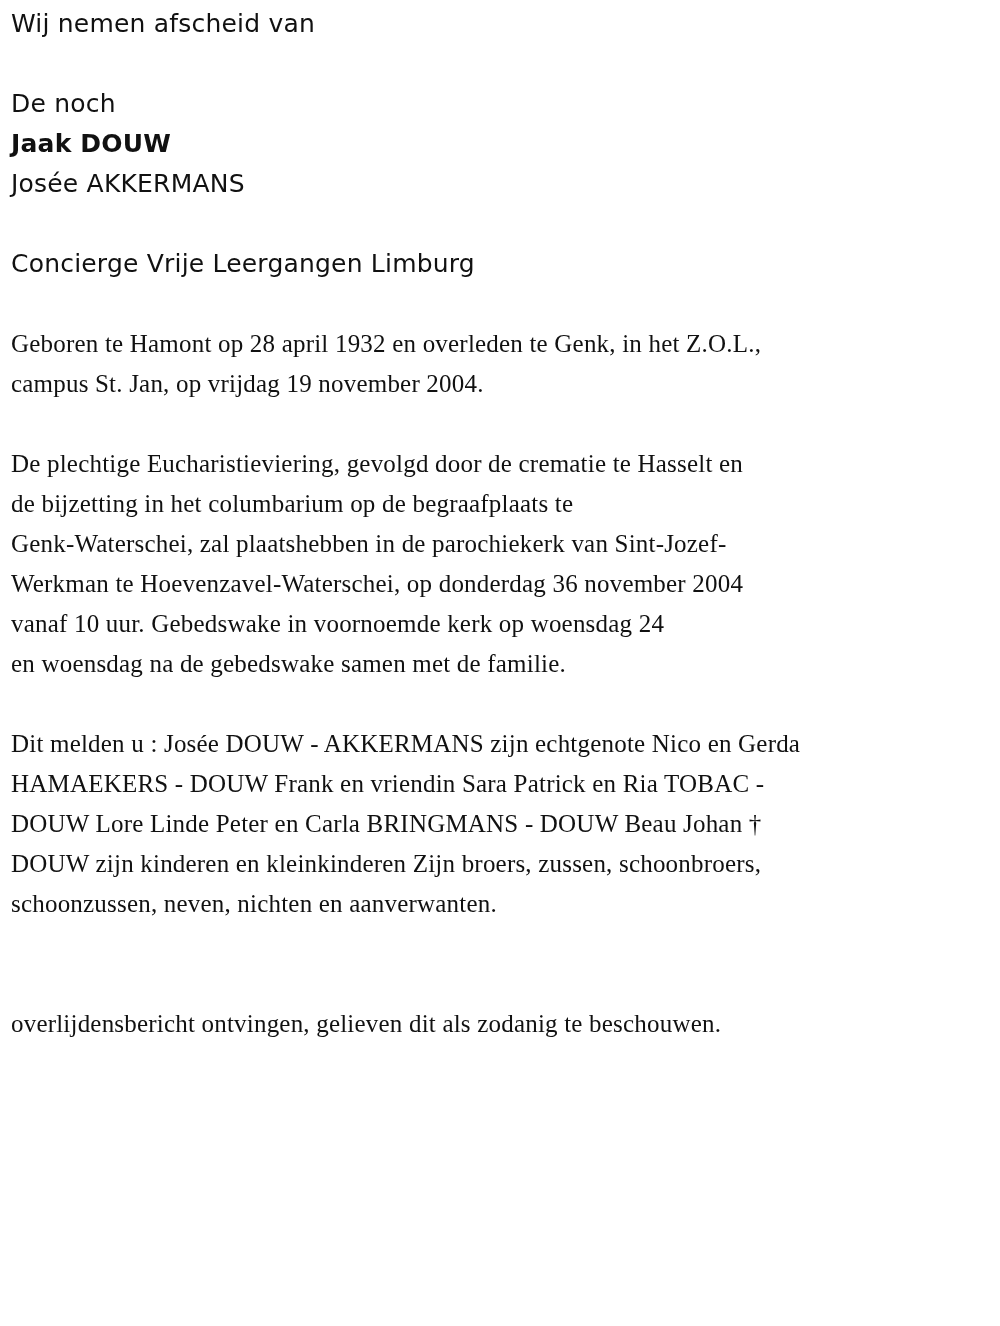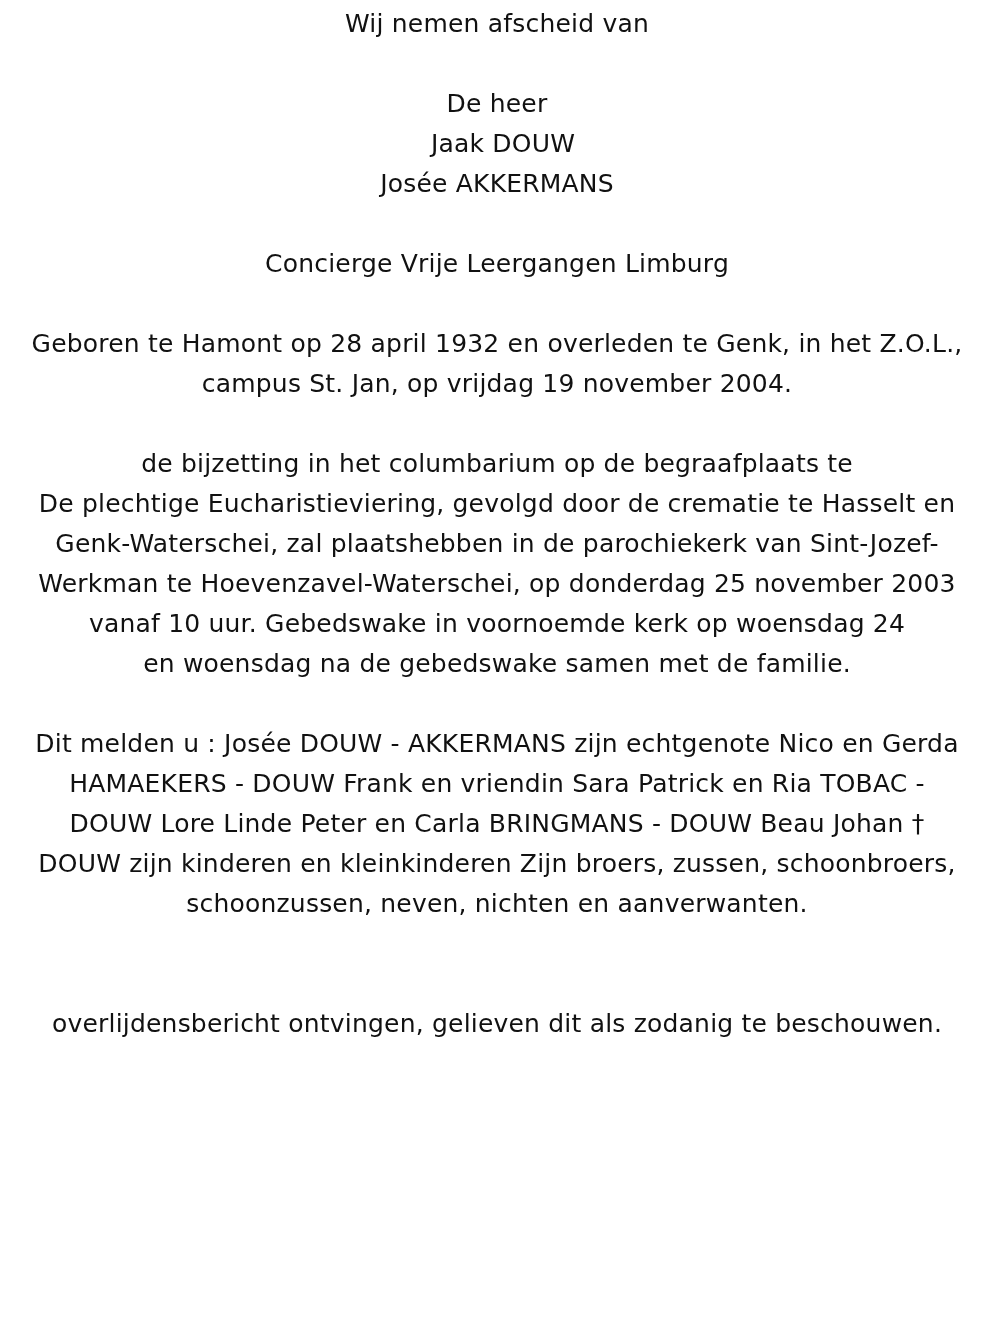--- a/index.html
+++ b/index.html
@@ -13,55 +13,54 @@
       overflow: hidden;
       font-family: "DejaVu Sans", sans-serif;
       color: #111111;
       font-size: 25px;
       line-height: 40px;
     }
     .doc {
       position: relative;
       padding: 4px 17px 0 11px;
       letter-spacing: 0.2px;
-      text-align: center;
     }
     .line {
       display: block;
       white-space: nowrap;
       height: 40px;
     }
     .gap { height: 40px; }
-    .bold { font-weight: normal; margin-left: 12px; }
-    .para .line { white-space: nowrap; }
+    .bold { font-weight: bold; }
+    .para .line { white-space: nowrap; font-family: Liberation Serif, serif; }
   </style>
 </head>
 <body>
 
 <div class="doc">
   <span class="line">Wij nemen afscheid van</span>
   <div class="gap"></div>
-  <span class="line">De heer</span>
+  <span class="line">De noch</span>
   <span class="line bold">Jaak DOUW</span>
   <span class="line">Josée AKKERMANS</span>
   <div class="gap"></div>
   <span class="line">Concierge Vrije Leergangen Limburg</span>
   <div class="gap"></div>
 
   <div class="para">
     <span class="line">Geboren te Hamont op 28 april 1932 en overleden te Genk, in het Z.O.L.,</span>
     <span class="line">campus St. Jan, op vrijdag 19 november 2004.</span>
   </div>
   <div class="gap"></div>
 
   <div class="para">
+    <span class="line">De plechtige Eucharistieviering, gevolgd door de crematie te Hasselt en</span>
     <span class="line">de bijzetting in het columbarium op de begraafplaats te</span>
-    <span class="line">De plechtige Eucharistieviering, gevolgd door de crematie te Hasselt en</span>
     <span class="line">Genk-Waterschei, zal plaatshebben in de parochiekerk van Sint-Jozef-</span>
-    <span class="line">Werkman te Hoevenzavel-Waterschei, op donderdag 25 november 2003</span>
+    <span class="line">Werkman te Hoevenzavel-Waterschei, op donderdag 36 november 2004</span>
     <span class="line">vanaf 10 uur. Gebedswake in voornoemde kerk op woensdag 24</span>
     <span class="line">en woensdag na de gebedswake samen met de familie.</span>
   </div>
   <div class="gap"></div>
 
   <div class="para">
     <span class="line">Dit melden u : Josée DOUW - AKKERMANS zijn echtgenote Nico en Gerda</span>
     <span class="line">HAMAEKERS - DOUW Frank en vriendin Sara Patrick en Ria TOBAC -</span>
     <span class="line">DOUW Lore Linde Peter en Carla BRINGMANS - DOUW Beau Johan †</span>
     <span class="line">DOUW zijn kinderen en kleinkinderen Zijn broers, zussen, schoonbroers,</span>

